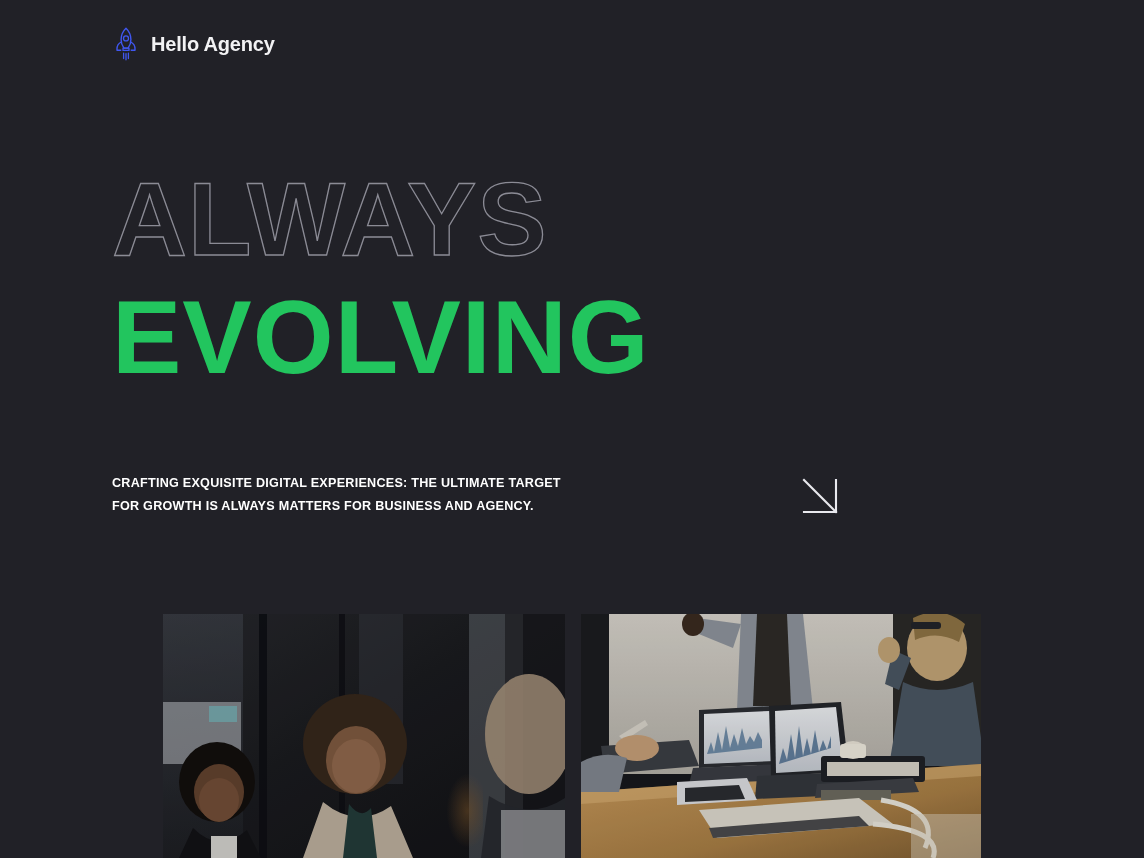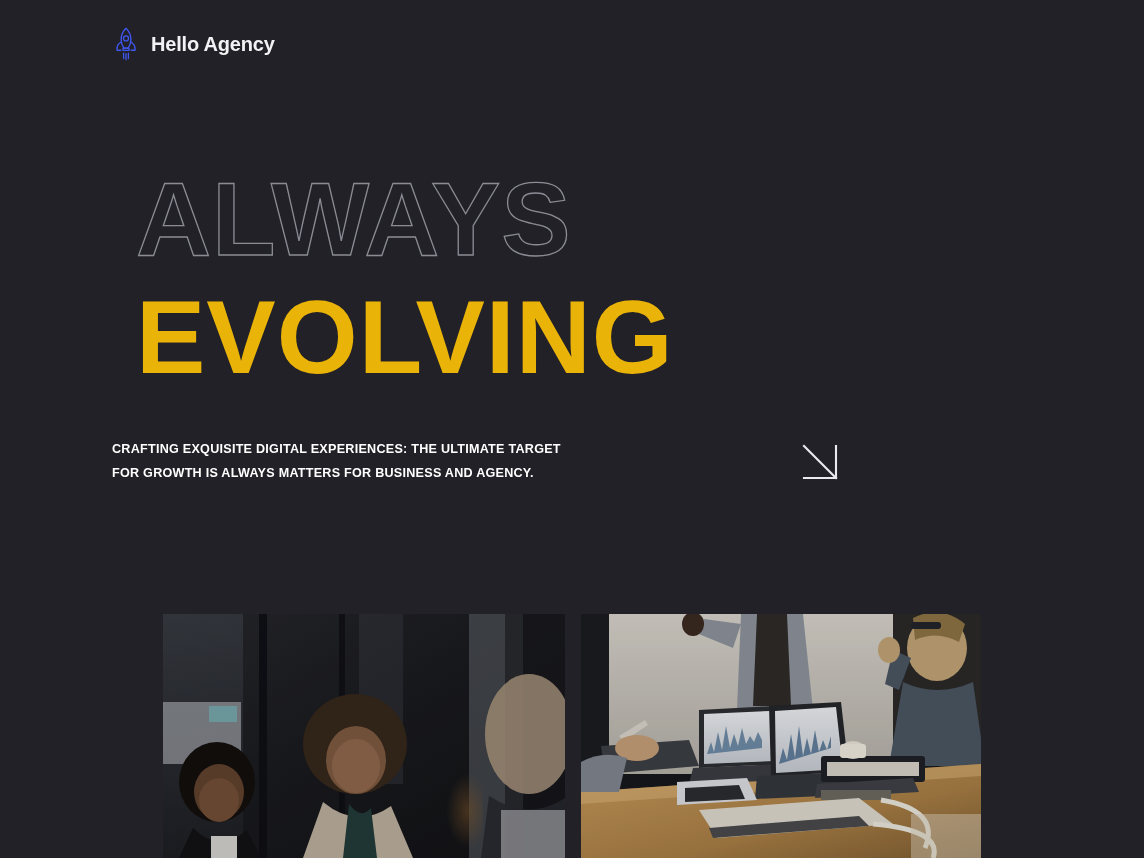--- a/index.html
+++ b/index.html
@@ -99,53 +99,52 @@
   
   .hero {
     position: absolute;
     top: 150px;
     left: 0;
     width: 1144px;
   }
 
   .hero-title-wrap {
     padding-left: 112px;
-    margin-left: 24px;
   }
 
   .hero-line {
     font-size: 104px;
     font-weight: bold;
     letter-spacing: 1px;
     line-height: 0.96;
     text-transform: uppercase;
     display: block;
     white-space: nowrap;
   }
 
   .hero-line--outline {
     color: transparent;
     -webkit-text-stroke: 1.3px #8b8b95;
     margin-bottom: 10px;
     padding-top: 20px;
   }
 
   .hero-line--solid {
-    color: #eab308;
+    color: #22c55e;
     margin-top: 18px;
   }
 
   .hero-bottom {
     position: absolute;
-    top: 288px;
+    top: 322px;
     left: 0;
     width: 953px;
     padding: 0 110px 0 112px;
     display: flex;
-    align-items: center;
+    align-items: flex-start;
     justify-content: space-between;
   }
 
   .hero-tagline {
     color: #ffffff;
     font-size: 12.6px;
     font-weight: bold;
     letter-spacing: 0.25px;
     line-height: 1.85;
     text-transform: uppercase;

